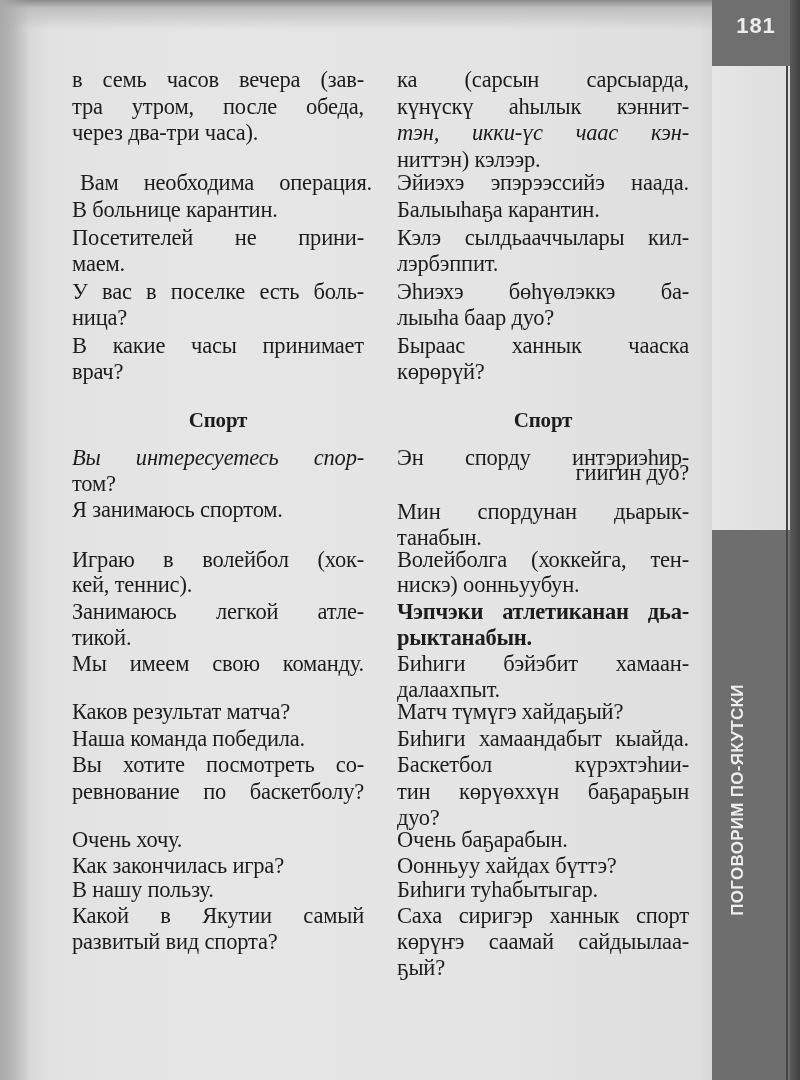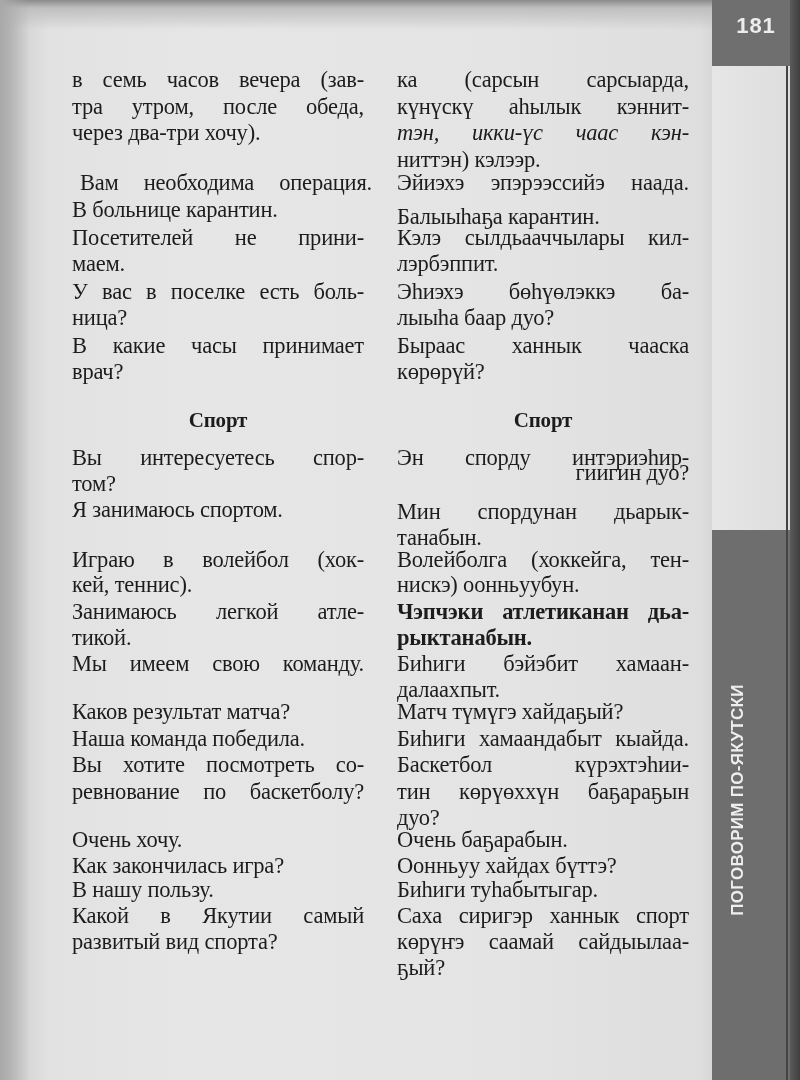--- a/index.html
+++ b/index.html
@@ -67,31 +67,31 @@
 </head>
 <body>
 
 <div class="page"></div>
 <div class="top-shadow"></div>
 <div class="left-shadow"></div>
 
 <div class="col col-left" id="col-left">
     <div class="line just" style="top: 67px;">в семь часов вечера (зав-</div>
     <div class="line just" style="top: 94px;">тра утром, после обеда,</div>
-    <div class="line" style="top: 120px;">через два-три хочу).</div>
+    <div class="line" style="top: 120px;">через два-три часа).</div>
     <div class="line just" style="top: 170px; margin-left: 8px;">Вам необходима операция.</div>
     <div class="line" style="top: 197px;">В больнице карантин.</div>
     <div class="line just" style="top: 225px;">Посетителей не прини-</div>
     <div class="line" style="top: 251px;">маем.</div>
     <div class="line just" style="top: 279px;">У вас в поселке есть боль-</div>
     <div class="line" style="top: 305px;">ница?</div>
     <div class="line just" style="top: 333px;">В какие часы принимает</div>
     <div class="line" style="top: 359px;">врач?</div>
     <div class="line heading" style="top: 407px;">Спорт</div>
-    <div class="line just" style="top: 445px;">Вы интересуетесь спор-</div>
+    <div class="line just" style="top: 445px; font-style: italic;">Вы интересуетесь спор-</div>
     <div class="line" style="top: 471px;">том?</div>
     <div class="line" style="top: 497px;">Я занимаюсь спортом.</div>
     <div class="line just" style="top: 547px;">Играю в волейбол (хок-</div>
     <div class="line" style="top: 572px;">кей, теннис).</div>
     <div class="line just" style="top: 599px;">Занимаюсь легкой атле-</div>
     <div class="line" style="top: 625px;">тикой.</div>
     <div class="line just" style="top: 651px;">Мы имеем свою команду.</div>
     <div class="line" style="top: 699px;">Каков результат матча?</div>
     <div class="line" style="top: 726px;">Наша команда победила.</div>
     <div class="line just" style="top: 752px;">Вы хотите посмотреть со-</div>
@@ -101,21 +101,21 @@
     <div class="line" style="top: 877px;">В нашу пользу.</div>
     <div class="line just" style="top: 903px;">Какой в Якутии самый</div>
     <div class="line" style="top: 929px;">развитый вид спорта?</div>
   </div>
 <div class="col col-right" id="col-right">
     <div class="line just" style="top: 67px;">ка (сарсын сарсыарда,</div>
     <div class="line just" style="top: 94px;">күнүскү аһылык кэннит-</div>
     <div class="line just" style="top: 120px; font-style: italic;">тэн, икки-үс чаас кэн-</div>
     <div class="line" style="top: 147px;">ниттэн) кэлээр.</div>
     <div class="line just" style="top: 170px;">Эйиэхэ эпэрээссийэ наада.</div>
-    <div class="line" style="top: 204px;">Балыыһаҕа карантин.</div>
+    <div class="line" style="top: 197px;">Балыыһаҕа карантин.</div>
     <div class="line just" style="top: 225px;">Кэлэ сылдьааччылары кил-</div>
     <div class="line" style="top: 251px;">лэрбэппит.</div>
     <div class="line just" style="top: 279px;">Эһиэхэ бөһүөлэккэ ба-</div>
     <div class="line" style="top: 305px;">лыыһа баар дуо?</div>
     <div class="line just" style="top: 333px;">Быраас ханнык чааска</div>
     <div class="line" style="top: 359px;">көрөрүй?</div>
     <div class="line heading" style="top: 407px;">Спорт</div>
     <div class="line just" style="top: 445px;">Эн спорду интэриэһир-</div>
     <div class="line" style="top: 460px; text-align: right;">гиигин дуо?</div>
     <div class="line just" style="top: 499px;">Мин спордунан дьарык-</div>

